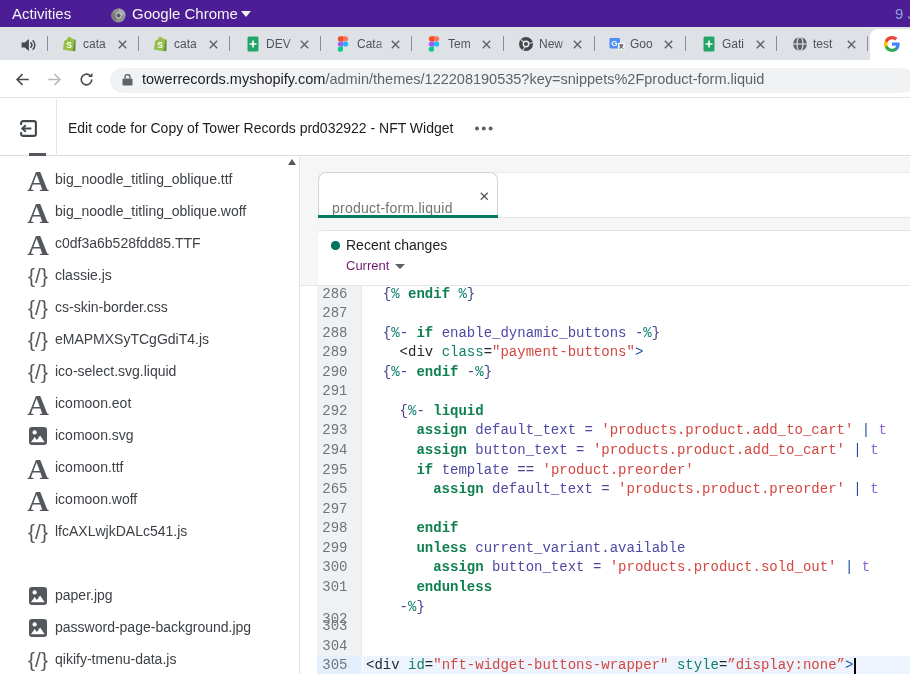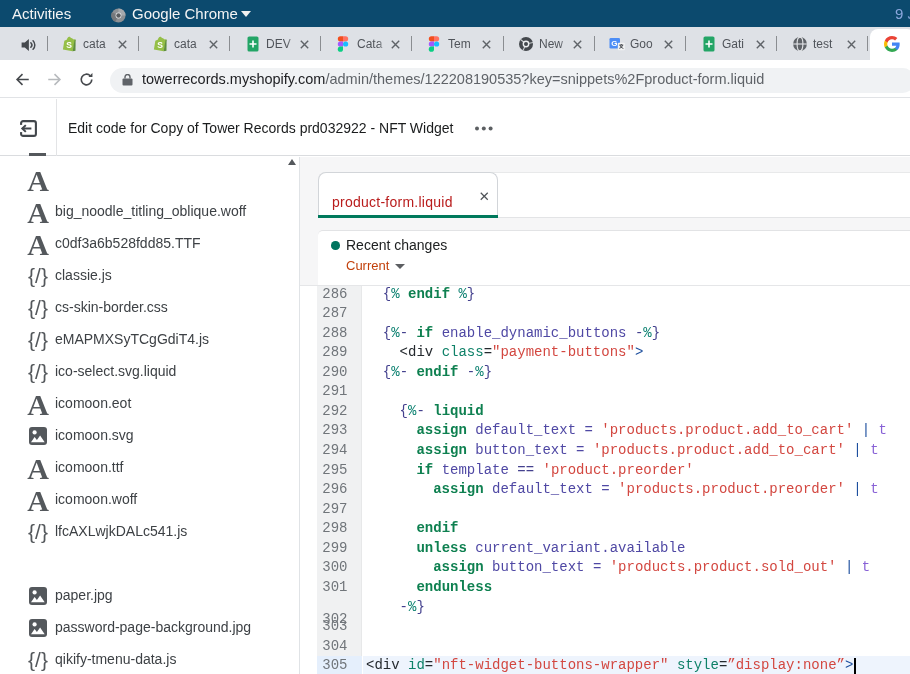--- a/index.html
+++ b/index.html
@@ -1,20 +1,20 @@
 <!DOCTYPE html>
 <html><head>
 <meta charset="utf-8">
 <style>
 * { margin:0; padding:0; box-sizing:border-box; }
 html,body { width:910px; height:674px; overflow:hidden; }
 body { font-family:"Liberation Sans", sans-serif; position:relative; background:#fff; }
 
 
-#topbar { position:absolute; left:0; top:0; width:910px; height:27px; background:#0c4a6e; }
+#topbar { position:absolute; left:0; top:0; width:910px; height:27px; background:#4c1d95; }
 #topbar .act { position:absolute; left:12px; top:5px; color:#f4f4f4; font-size:15px; }
 #topbar .gc { position:absolute; left:132px; top:5px; color:#f4f4f4; font-size:15px; }
 #topbar .caret { position:absolute; left:241px; top:11px; width:0; height:0; border-left:5px solid transparent; border-right:5px solid transparent; border-top:6px solid #f0f0f0; }
 #topbar .clock { position:absolute; left:895px; top:5px; color:#8ba7dd; font-size:15px; white-space:nowrap; }
 
 
 #tabbar { position:absolute; left:0; top:27px; width:910px; height:33px; background:#dee1e6; }
 .tabsep { position:absolute; top:9px; width:1px; height:15px; background:#8a8d91; }
 .tabtxt { position:absolute; top:10px; width:30px; height:15px; font-size:12px; color:#50545a; white-space:nowrap; overflow:hidden; }
 .fade { position:absolute; right:0; top:0; width:9px; height:15px; background:linear-gradient(90deg, rgba(222,225,230,0), #dee1e6); }
@@ -41,27 +41,27 @@
 .frow .txt { position:absolute; left:55px; top:7px; font-size:14px; color:#3d4145; }
 .ic-font { position:absolute; left:26px; top:0.5px; width:24px; text-align:center; font-family:"Liberation Serif", serif; font-weight:bold; font-size:30px; line-height:32px; color:#54585c; }
 .ic-code { position:absolute; left:26px; top:2px; width:24px; text-align:center; font-size:21px; font-weight:normal; color:#54585c; line-height:28px; }
 .ic-img { position:absolute; left:29px; top:7px; }
 #sb-arrow { position:absolute; left:288px; top:159px; width:0; height:0; border-left:4.5px solid transparent; border-right:4.5px solid transparent; border-bottom:6px solid #54585c; }
 
 
 #main { position:absolute; left:300px; top:157px; width:610px; height:517px; background:#f6f6f7; }
 #tsrow { position:absolute; left:18px; top:15px; width:592px; height:45.5px; background:#fff; border-top:1px solid #e8e9ea; border-radius:8px 0 0 0; }
 #edtab { position:absolute; left:18px; top:15px; width:180px; height:45.5px; background:#fff; border:1px solid #d2d5d9; border-bottom:none; border-radius:8px 8px 0 0; }
-#edtab .lbl { position:absolute; left:13px; top:21px; font-size:14px; letter-spacing:0.25px; color:#b91c1c; }
+#edtab .lbl { position:absolute; left:13px; top:27px; font-size:14px; letter-spacing:0.25px; color:#737373; }
 #greenbar { position:absolute; left:18px; top:57.5px; width:180px; height:3px; background:#00795c; }
 #striplineR { position:absolute; left:198px; top:59.5px; width:412px; height:1px; background:#e3e4e6; }
 #recent { position:absolute; left:18px; top:72.5px; width:592px; height:55.5px; background:#fff; border-top:1px solid #e2e3e5; border-radius:5px 0 0 0; }
 #recent .dot { position:absolute; left:13px; top:10.5px; width:8.5px; height:8.5px; border-radius:50%; background:#00745e; }
 #recent .t1 { position:absolute; left:28px; top:6px; font-size:14px; color:#202223; }
-#recent .t2 { position:absolute; left:28px; top:27px; font-size:13px; color:#c2410c; }
+#recent .t2 { position:absolute; left:28px; top:27px; font-size:13px; color:#701a75; }
 #recent .caret { position:absolute; left:77px; top:33px; width:0; height:0; border-left:5px solid transparent; border-right:5px solid transparent; border-top:5px solid #5c5f62; }
 
 
 #editor { position:absolute; left:300px; top:285px; width:610px; height:389px; background:#fff; border-top:1px solid #e5e6e8; overflow:hidden; font-family:"Liberation Mono", monospace; font-size:14px; }
 #gutter { position:absolute; left:17px; top:0; width:45px; height:389px; background:#f0f1f2; border-right:1px solid #e7e8e9; }
 .ln { position:absolute; left:17px; width:45px; height:19.6px; line-height:19.6px; text-align:right; padding-right:14.5px; color:#70757a; }
 .cl { position:absolute; left:66px; height:19.6px; line-height:19.6px; white-space:pre; color:#24292e; }
 #hl-g { position:absolute; left:17px; top:370.3px; width:45px; height:18px; background:#e5effc; }
 #hl-c { position:absolute; left:63px; top:370.3px; width:547px; height:18px; background:#eef4fd; }
 #cursor { position:absolute; left:554px; top:372px; width:2px; height:16px; background:#000; }
@@ -232,20 +232,21 @@
       <circle cx="3" cy="3.5" r="2" fill="#5c5f62"></circle>
       <circle cx="9.8" cy="3.5" r="2" fill="#5c5f62"></circle>
       <circle cx="16.6" cy="3.5" r="2" fill="#5c5f62"></circle>
     </svg>
   <div class="frag"></div>
 </div>
 
 <div id="sidebar">
   <div class="frow" style="top:7px">
       <span class="ic-font">A</span>
+      <span class="txt">big_noodle_titling_oblique.ttf</span>
     </div>
   <div class="frow" style="top:39px">
       <span class="ic-font">A</span>
       <span class="txt">big_noodle_titling_oblique.woff</span>
     </div>
   <div class="frow" style="top:71px">
       <span class="ic-font">A</span>
       <span class="txt">c0df3a6b528fdd85.TTF</span>
     </div>
   <div class="frow" style="top:103px">
@@ -336,21 +337,21 @@
   <div class="ln" style="top:-1.5px">286</div>
   <div class="ln" style="top:18.07px">287</div>
   <div class="ln" style="top:37.64px">288</div>
   <div class="ln" style="top:57.21px">289</div>
   <div class="ln" style="top:76.78px">290</div>
   <div class="ln" style="top:96.35px">291</div>
   <div class="ln" style="top:115.92px">292</div>
   <div class="ln" style="top:135.49px">293</div>
   <div class="ln" style="top:155.06px">294</div>
   <div class="ln" style="top:174.63px">295</div>
-  <div class="ln" style="top:194.2px">296</div>
+  <div class="ln" style="top:194.2px">265</div>
   <div class="ln" style="top:213.77px">297</div>
   <div class="ln" style="top:233.34px">298</div>
   <div class="ln" style="top:252.91px">299</div>
   <div class="ln" style="top:272.48px">300</div>
   <div class="ln" style="top:292.05px">301</div>
   <div class="ln" style="top:324px">302</div>
   <div class="ln" style="top:331.19px">303</div>
   <div class="ln" style="top:350.76px">304</div>
   <div class="ln" style="top:370.33px">305</div>
   <div class="cl" style="top:-1.5px">  <span class="br">{</span><span class="pc">%</span> <span class="k">endif</span> <span class="pc">%</span><span class="br">}</span></div>

